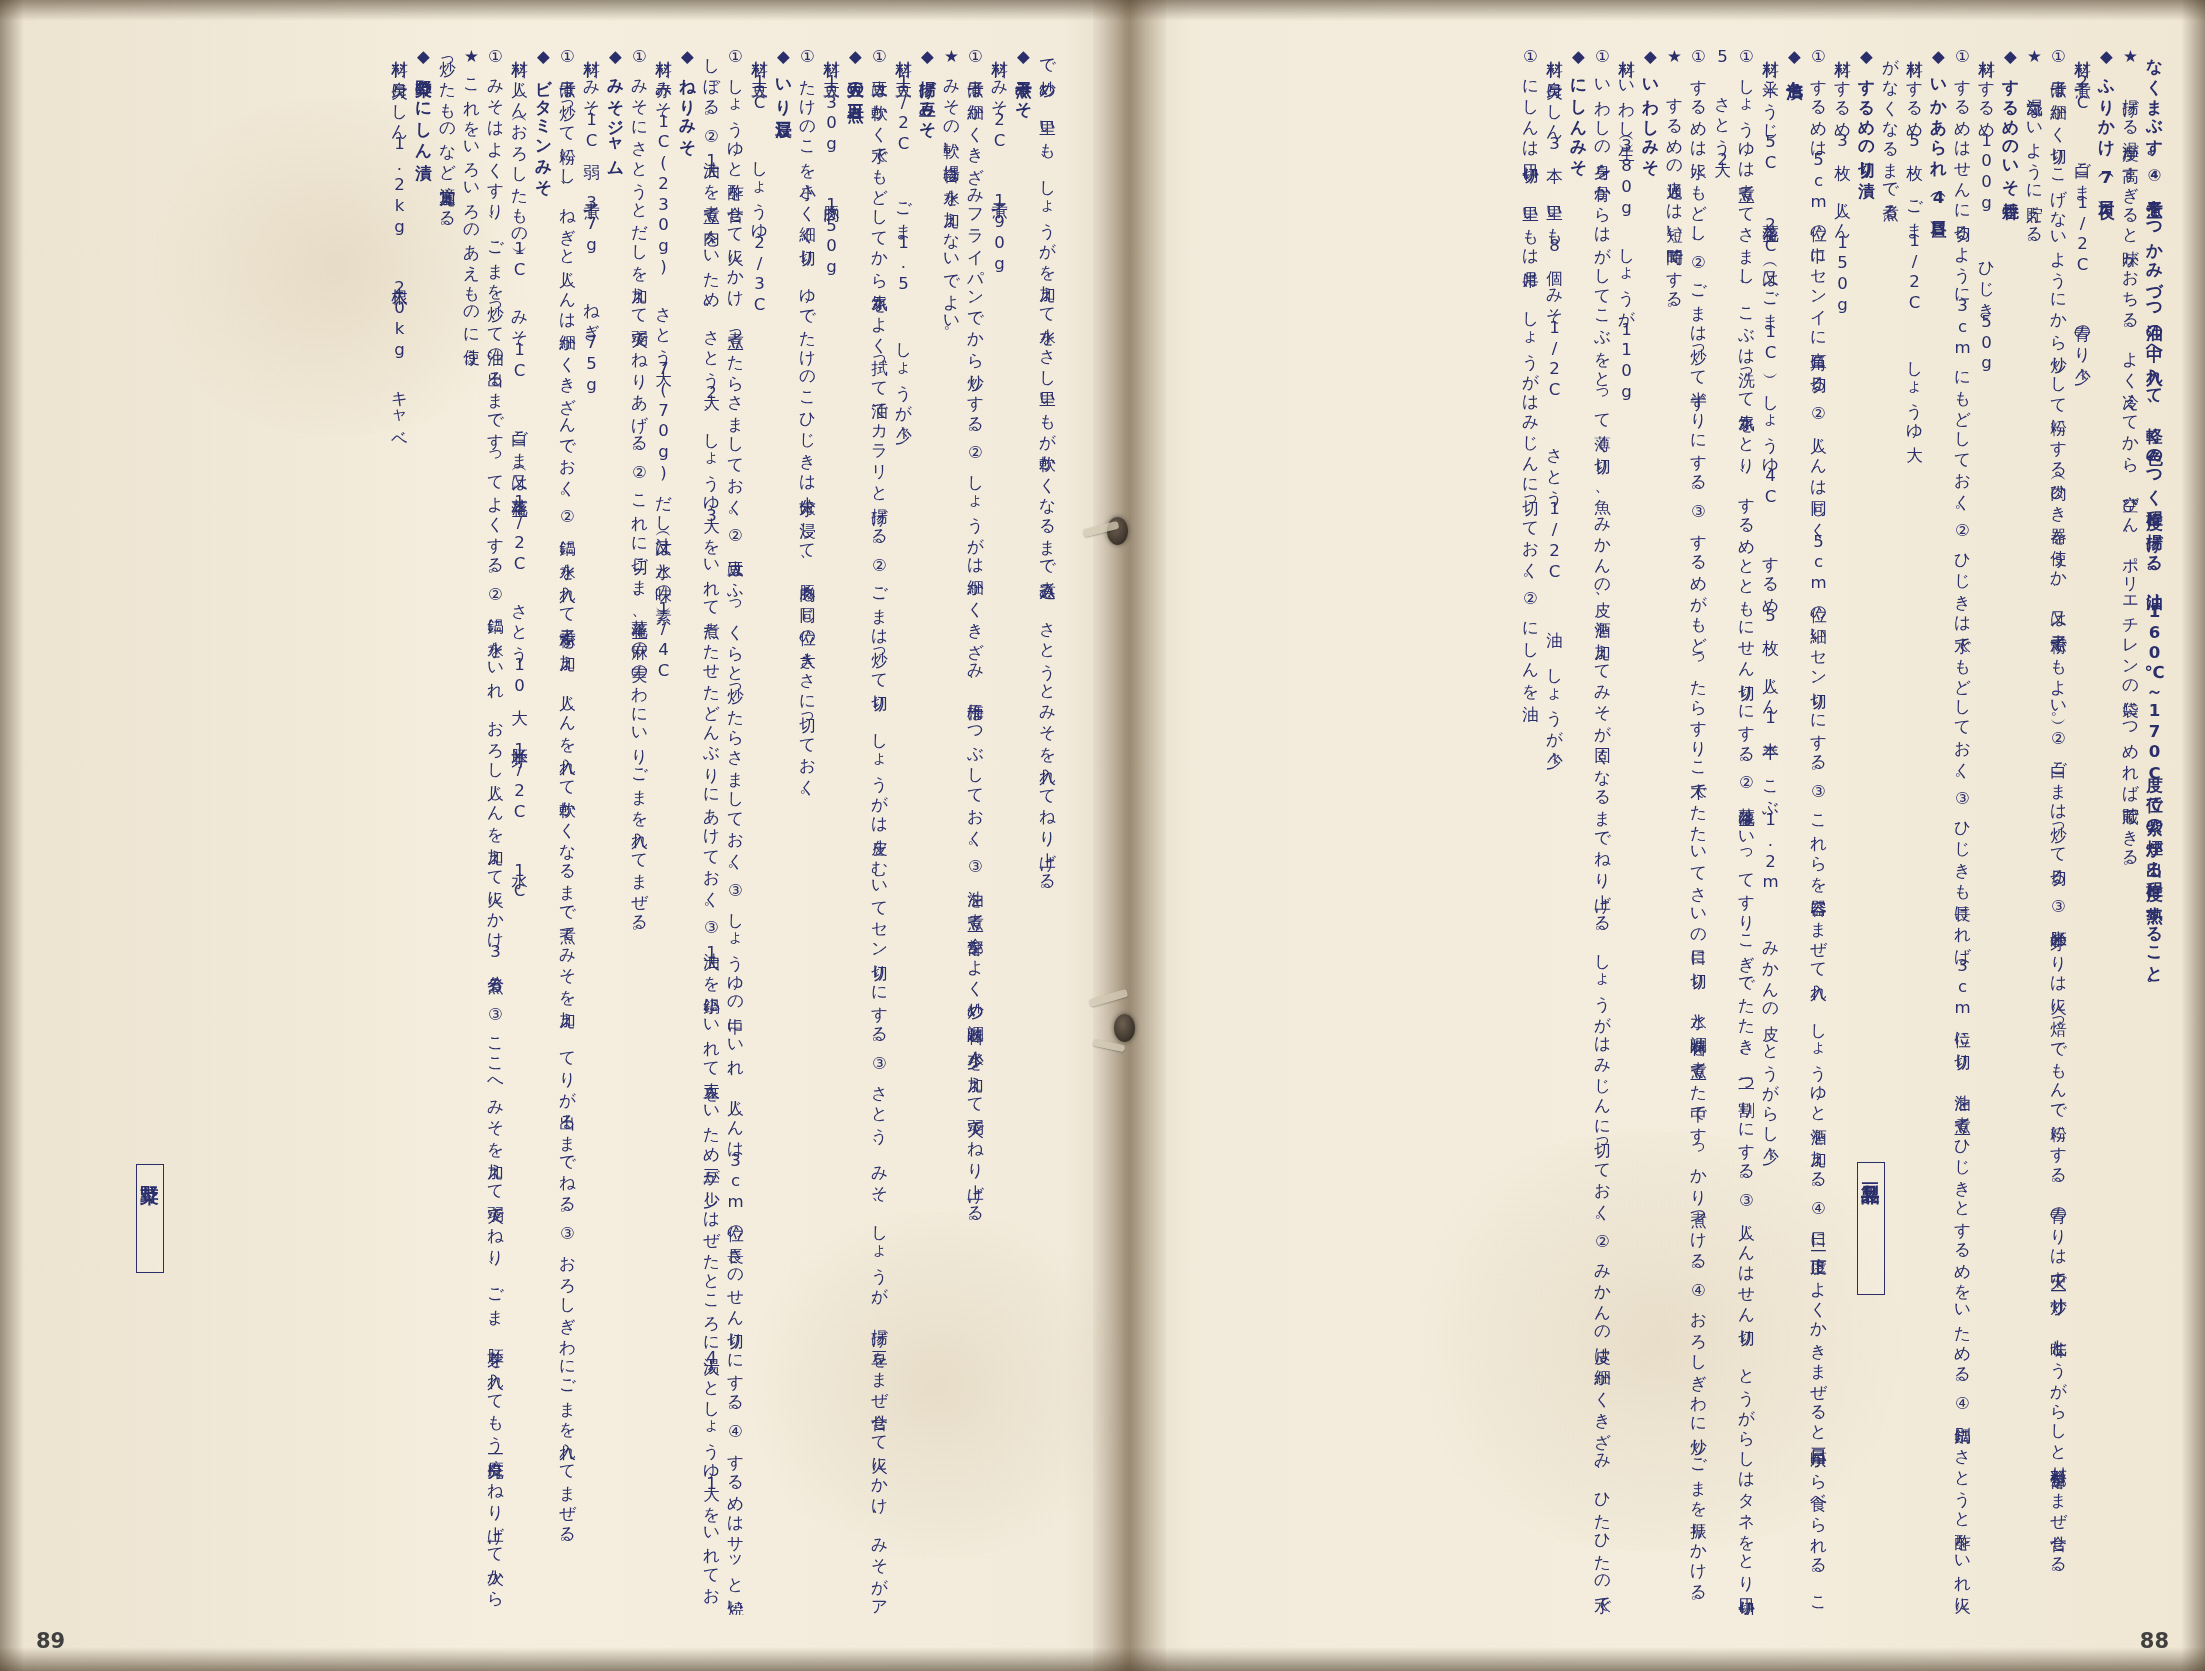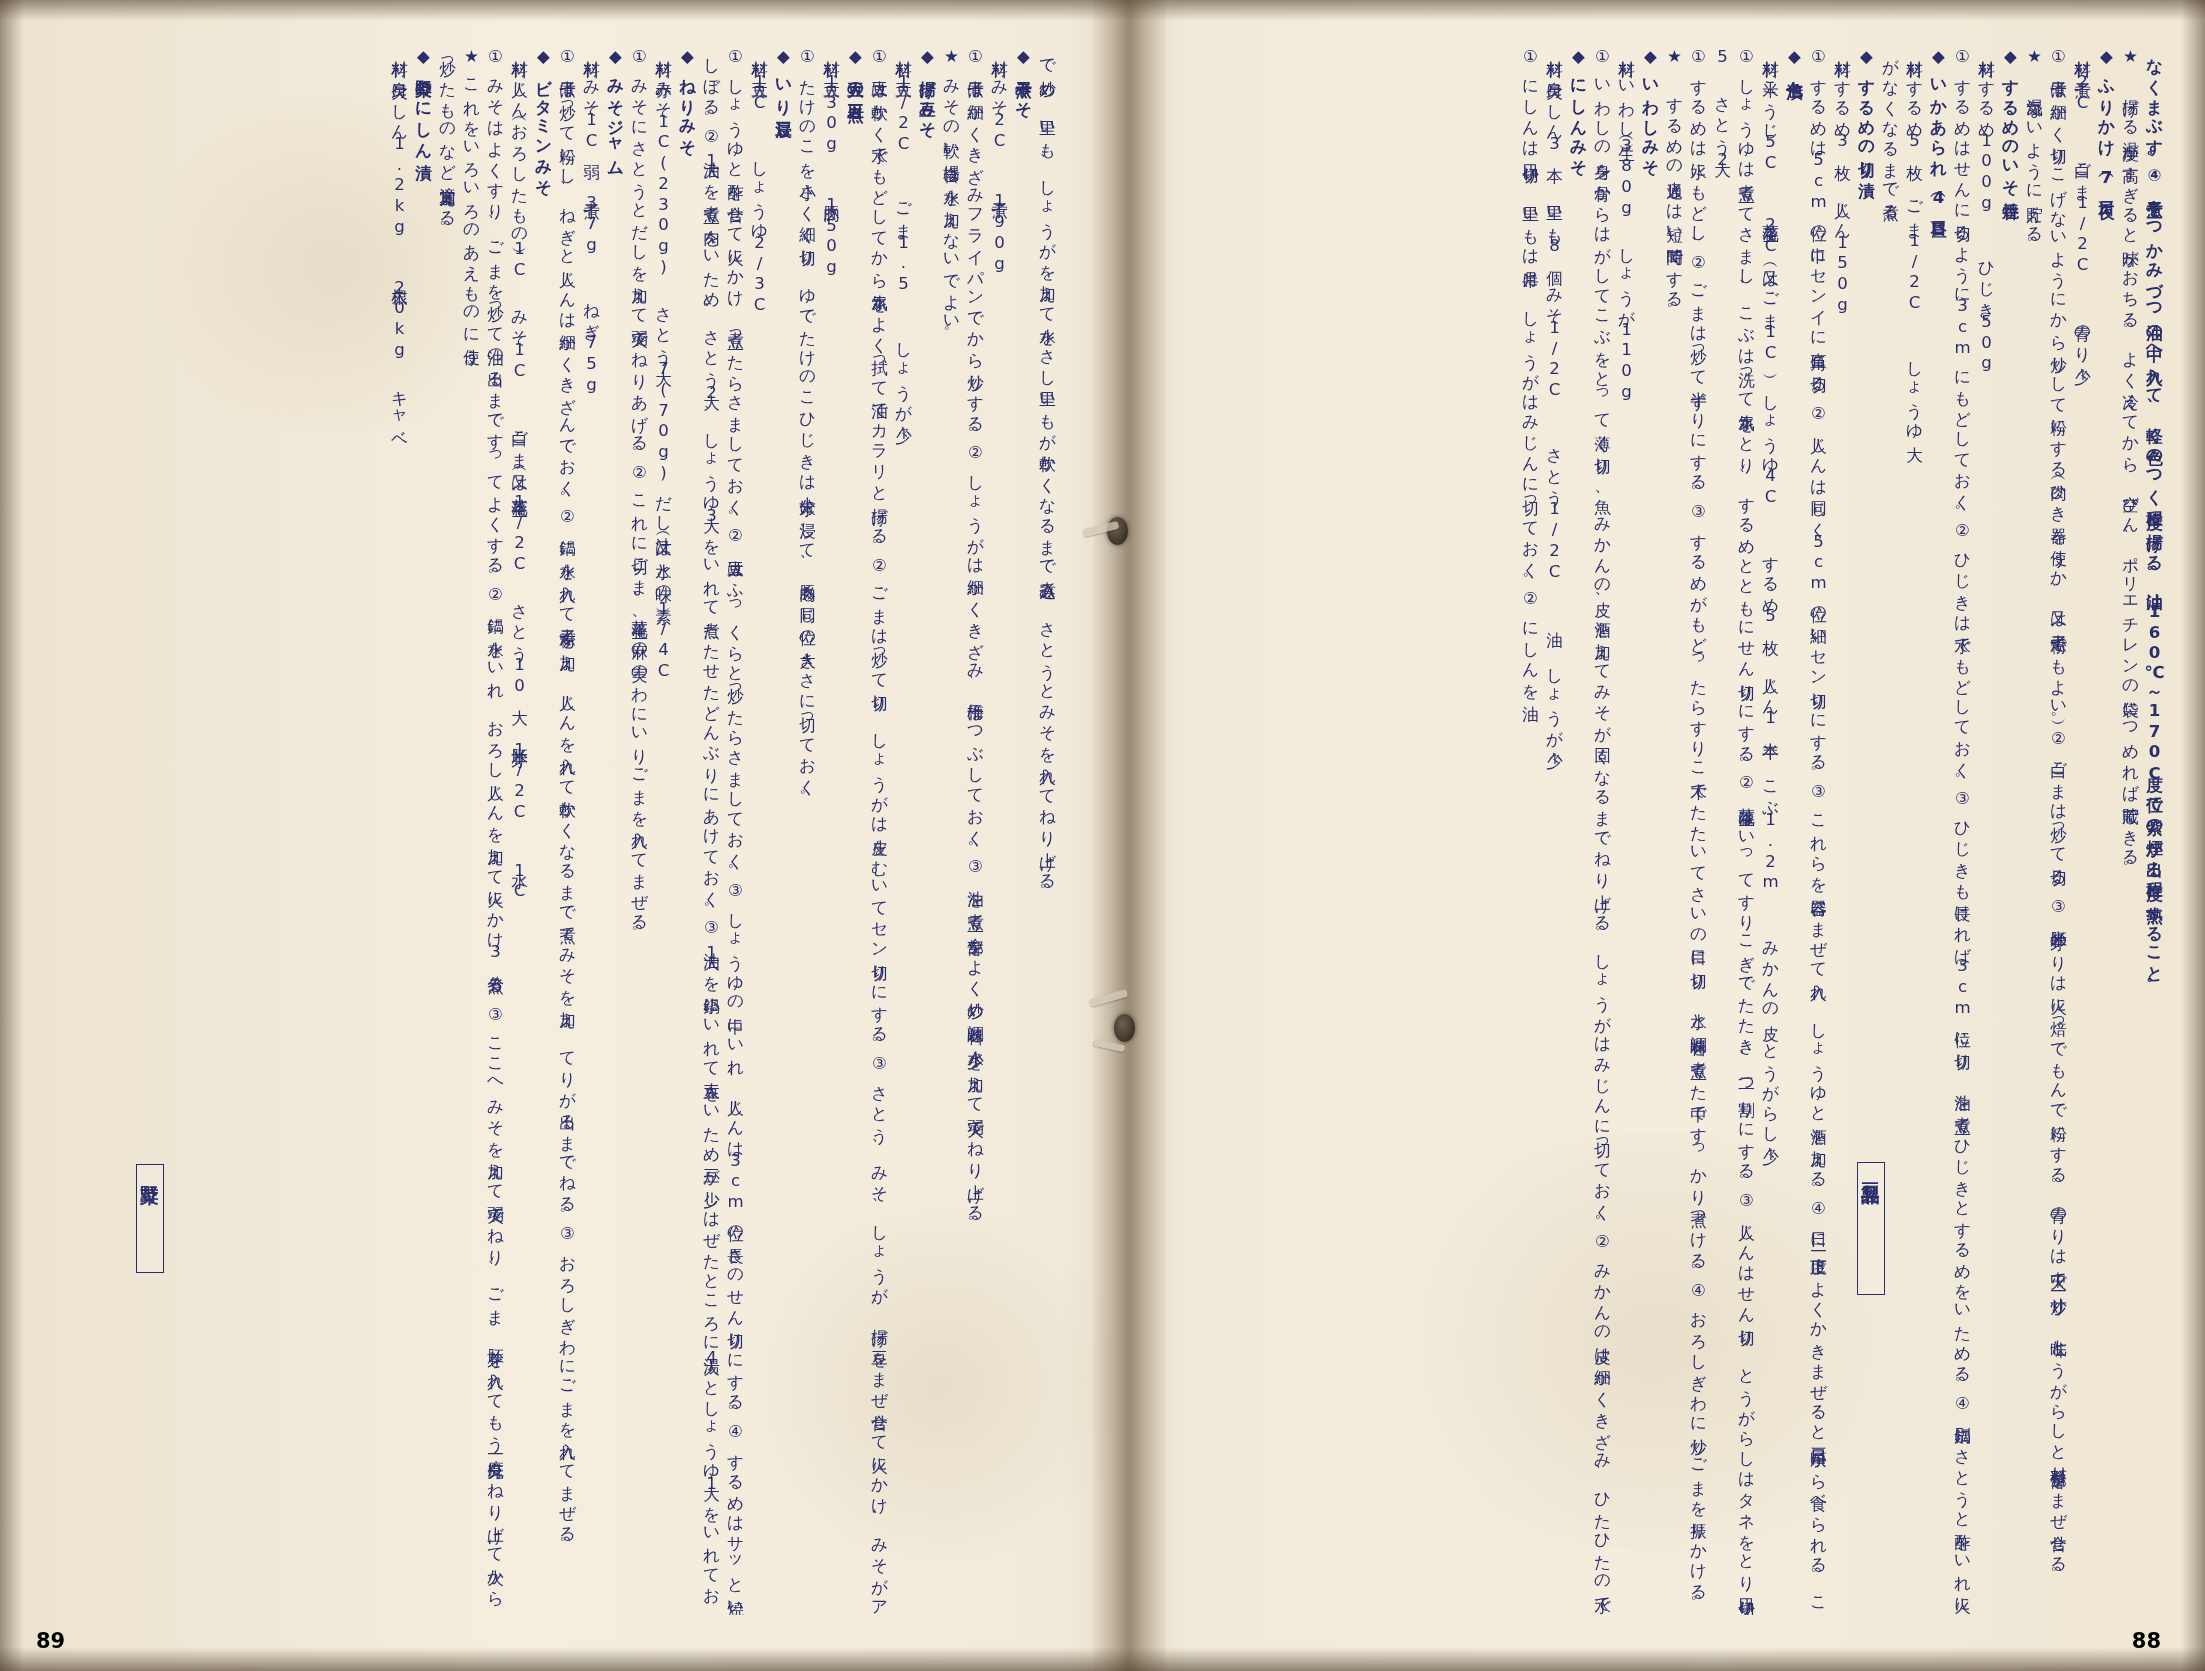--- a/index.html
+++ b/index.html
@@ -104,21 +104,21 @@
     margin-right: 0px;
   }
   .col.head {
     font-weight: bold;
     letter-spacing: 1.3px;
   }
   .pagenum {
     position: absolute;
     bottom: 18px;
     font-size: 21px;
-    color: #000000;
+    color: #404040;
     font-family: "DejaVu Sans", sans-serif;
     font-weight: bold;
   }
   .boxed {
     position: absolute;
     border: 1.6px solid #2a2f6b;
     color: #2a2f6b;
     font-size: 18.6px;
     line-height: 21px;
     writing-mode: vertical-rl;
@@ -178,21 +178,21 @@
     <div class="col">材料　いわし（生）380g　しょうが110g
 みそ1C　　さとう1/2C　　酒大1.5　　しょうゆ1大</div>
     <div class="col">①いわしの身を骨からはがしてこぶをとって薄く切り、魚、みかんの皮、酒を加えてみそが固くなるまでねり上げる。しょうがはみじんに切っておく。②みかんの皮は細かくきざみ、ひたひたの水ですきとおるまで茹でて汁をしぼって別々に冷ます。③いわしの身は皮をとって薄く切り、巾にする。</div>
     <div class="col head">◆にしんみそ</div>
     <div class="col">材料　身欠にしん3本　　里いも8個　みそ1/2C　　さとう1/2C　　油　　しょうが少々</div>
     <div class="col">①にしんは小口切り、里いもは半月に、しょうがはみじんに切っておく。②にしんを油</div>
   </div>
 
   <div class="boxed" style="left:1857px; top:1162px; height:121px;">豆製品</div>
 
-  <div class="pagenum" style="right:44px;">88</div>
+  <div class="pagenum" style="right:36px;">88</div>
 
   <div class="colwrap" style="left:57px; width:1002px;">
     <div class="col">で炒め、里いも、しょうがを加えて水をさし里いもが軟かくなるまで煮込み、さとうとみそを入れてねり上げる。</div>
     <div class="col head">◆煮干みそ</div>
     <div class="col">材料　みそ2C　　煮干190g
 しょうが少々　　梅干少々　　油大2
 さとう1/4C</div>
     <div class="col">①煮干は細かくきざみフライパンでから炒りする。②しょうがは細かくきざみ、梅干はつぶしておく。③油を煮立て全部をよく炒め調味料と水少々を加えて弱火でねり上げる。</div>
     <div class="col">★みその軟い場合は水を加えないでよい。</div>
     <div class="col head">◆揚げ豆みそ</div>

